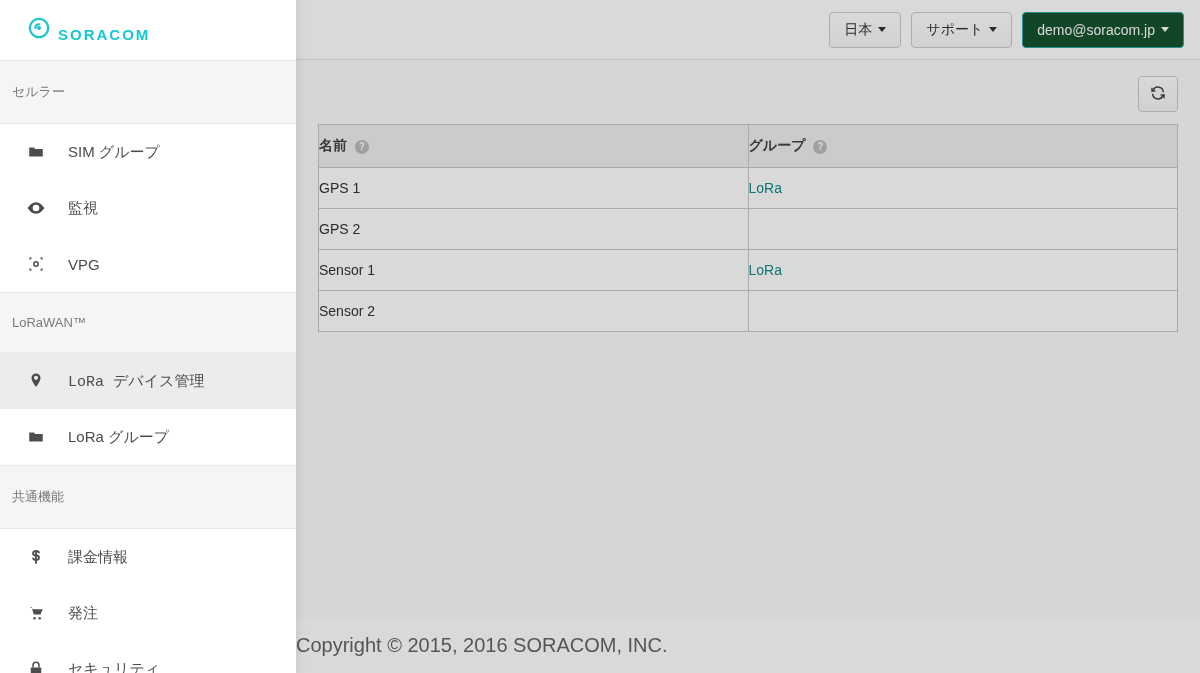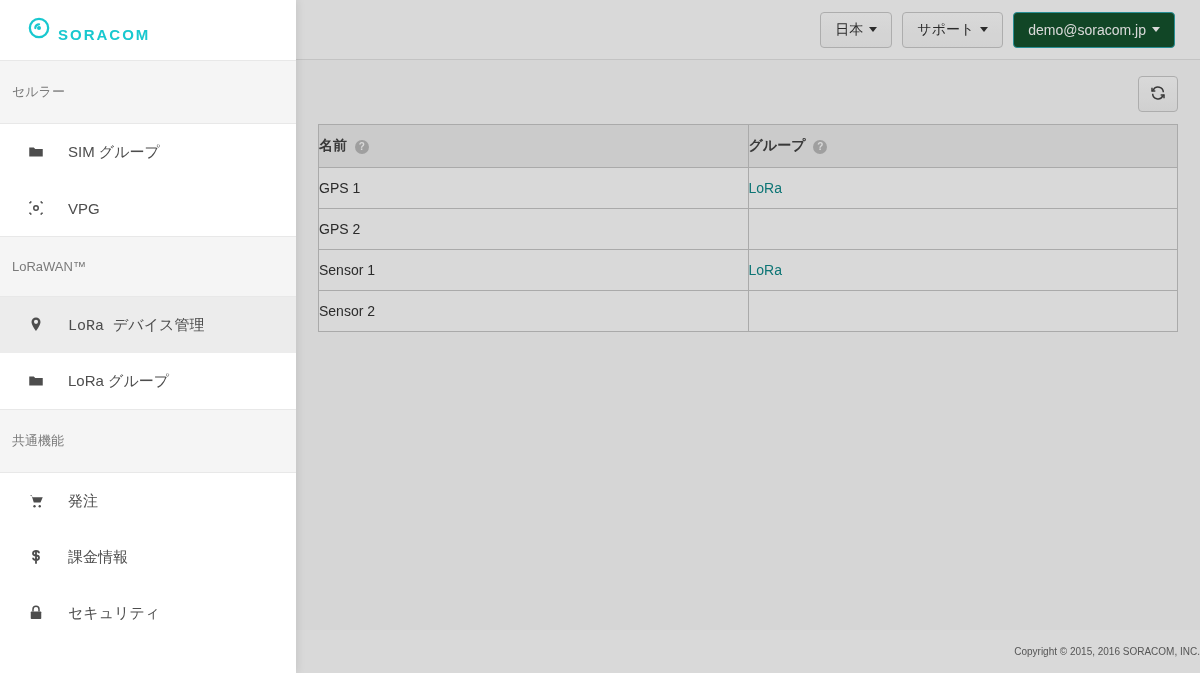--- a/index.html
+++ b/index.html
@@ -10,34 +10,34 @@
     .logo-wrap { height:60px; display:flex; align-items:center; padding-left:28px; }
     .logo { display:flex; align-items:flex-end; gap:8px; cursor:pointer; }
     .logo-text { color:#18c8cf; font-weight:700; letter-spacing:2px; font-size:15px; }
     .section-h { background:#f5f5f5; border-top:1px solid #e8e8e8; border-bottom:1px solid #e8e8e8; padding:22px 12px; color:#7a7a7a; font-size:13px; }
     .nav-item { display:flex; align-items:center; height:56px; padding-left:26px; gap:22px; cursor:pointer; color:#4d4d4d; font-size:15px; }
     .nav-item.active { background:#ececec;font-family:Liberation Mono, monospace; }
     .nav-icon { width:20px; height:20px; display:flex; align-items:center; justify-content:center; color:#4d4d4d; }
     .nav-icon svg { display:block; }
     
     .main { margin-left:296px; height:673px; display:flex; flex-direction:column; }
-    .topbar { height:60px; display:flex; align-items:center; justify-content:flex-end; gap:10px; padding-right:25px; border-bottom:1px solid #e6e6e6; }
+    .topbar { height:60px; display:flex; align-items:center; justify-content:flex-end; gap:10px; padding-right:16px; border-bottom:1px solid #e6e6e6; }
     .btn { height:36px; padding:0 14px; border:1px solid #ccc; border-radius:4px; background:linear-gradient(#fff,#f7f7f7); color:#333; font-size:14px; display:inline-flex; align-items:center; gap:6px; cursor:pointer; }
     .btn.primary { background:#14532d; border-color:#2fa8af; color:#fff; }
     .caret { width:0; height:0; border-left:4px solid transparent; border-right:4px solid transparent; border-top:5px solid currentColor; }
     .content { flex:1; padding:16px 22px 0 22px; background:#fcfcfc; }
     .toolbar { display:flex; justify-content:flex-end; margin-bottom:12px; }
     .icon-btn { width:40px; height:36px; border:1px solid #ccc; border-radius:4px; background:linear-gradient(#fff,#f5f5f5); display:flex; align-items:center; justify-content:center; cursor:pointer; color:#444; }
     table { width:100%; border-collapse:collapse; border:1px solid #c8c8c8; background:#fff; }
     th, td { border:1px solid #c8c8c8; padding:12px 0; text-align:left; font-size:14px; }
     th { background:#efefef; font-weight:700; color:#444; }
     td.name-cell { color:#333; }
     td.group-cell a { color:#108a8a; text-decoration:none; cursor:pointer; }
     .help-icon { display:inline-flex; width:14px; height:14px; border-radius:50%; background:#bbb; color:#fff; font-size:10px; font-weight:700; align-items:center; justify-content:center; margin-left:4px; }
-    .footer { text-align:right; color:#666; font-size:10px; padding:16px 0; }
+    .footer { text-align:left; color:#666; font-size:20px; padding:16px 0; }
     col.col-name { width:50%; }
     col.col-group { width:50%; }
   </style>
 </head>
 <body>
 
 <div class="sidebar">
   <div class="logo-wrap">
     <div class="logo">
       <span>
@@ -55,20 +55,29 @@
   <div class="nav-item">
     <span class="nav-icon">
         <svg width="18" height="18" viewBox="0 0 24 24" fill="currentColor">
           <path d="M3 6h6l2 2h10v10H3z"></path>
         </svg>
       </span>
     <span>SIM グループ</span>
   </div>
   <div class="nav-item">
     <span class="nav-icon">
+        <svg width="20" height="20" viewBox="0 0 24 24" fill="currentColor">
+          <path d="M12 5C6 5 2 12 2 12s4 7 10 7 10-7 10-7-4-7-10-7zm0 11a4 4 0 1 1 0-8 4 4 0 0 1 0 8z"></path>
+          <circle cx="12" cy="12" r="2" fill="#fff"></circle>
+        </svg>
+      </span>
+    <span>監視</span>
+  </div>
+  <div class="nav-item">
+    <span class="nav-icon">
         <svg width="18" height="18" viewBox="0 0 24 24" fill="none" stroke="currentColor" stroke-width="2">
           <circle cx="12" cy="12" r="3"></circle>
           <path d="M4 4h2M18 4h2M4 20h2M18 20h2M4 4v2M20 4v2M4 18v2M20 18v2"></path>
         </svg>
       </span>
     <span>VPG</span>
   </div>
 
   <div class="section-h">LoRaWAN™</div>
   <div class="nav-item active">
@@ -84,35 +93,35 @@
         <svg width="18" height="18" viewBox="0 0 24 24" fill="currentColor">
           <path d="M3 6h6l2 2h10v10H3z"></path>
         </svg>
       </span>
     <span>LoRa グループ</span>
   </div>
 
   <div class="section-h">共通機能</div>
   <div class="nav-item">
     <span class="nav-icon">
+        <svg width="18" height="18" viewBox="0 0 24 24" fill="none" stroke="currentColor" stroke-width="2.4">
+          <path d="M12 3v18M16 7c0-2-2-3-4-3s-4 1-4 3 2 3 4 3 4 1 4 3-2 3-4 3-4-1-4-3"></path>
+        </svg>
+      </span>
+    <span>課金情報</span>
+  </div>
+  <div class="nav-item">
+    <span class="nav-icon">
         <svg width="18" height="18" viewBox="0 0 24 24" fill="currentColor">
           <path d="M4 4h2l3 10h9l3-7H8"></path>
           <circle cx="10" cy="19" r="1.6"></circle>
           <circle cx="17" cy="19" r="1.6"></circle>
         </svg>
       </span>
     <span>発注</span>
-  </div>
-  <div class="nav-item">
-    <span class="nav-icon">
-        <svg width="18" height="18" viewBox="0 0 24 24" fill="none" stroke="currentColor" stroke-width="2.4">
-          <path d="M12 3v18M16 7c0-2-2-3-4-3s-4 1-4 3 2 3 4 3 4 1 4 3-2 3-4 3-4-1-4-3"></path>
-        </svg>
-      </span>
-    <span>課金情報</span>
   </div>
   <div class="nav-item">
     <span class="nav-icon">
         <svg width="18" height="18" viewBox="0 0 24 24" fill="currentColor">
           <rect x="5" y="10" width="14" height="10" rx="1"></rect>
           <path d="M8 10V7a4 4 0 1 1 8 0v3" fill="none" stroke="currentColor" stroke-width="2"></path>
         </svg>
       </span>
     <span>セキュリティ</span>
   </div>

